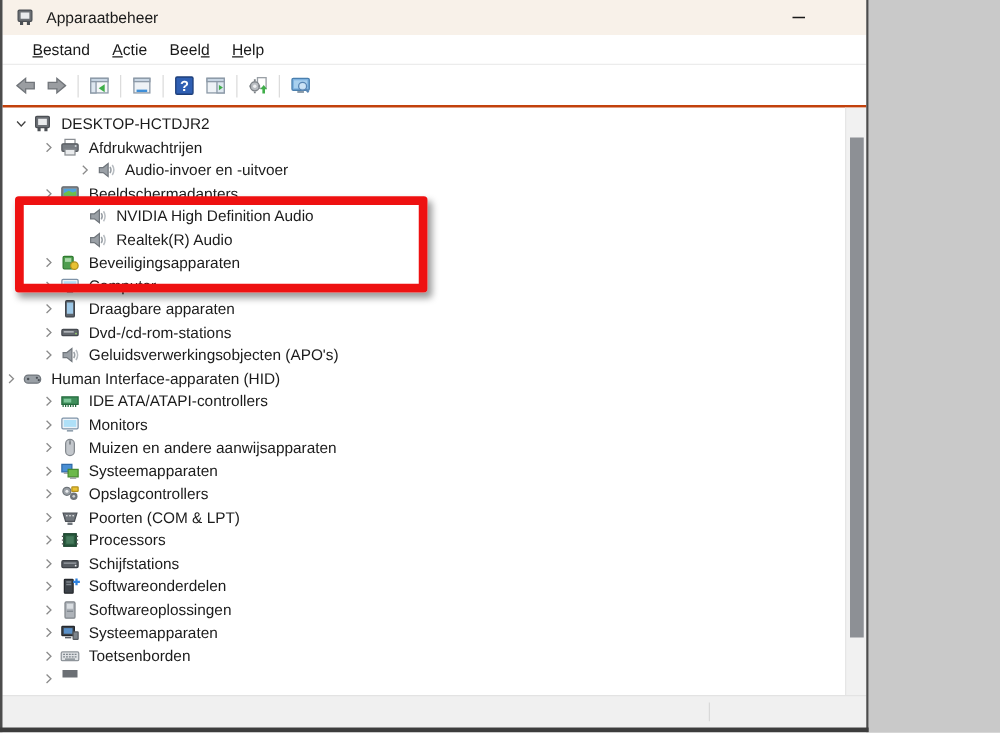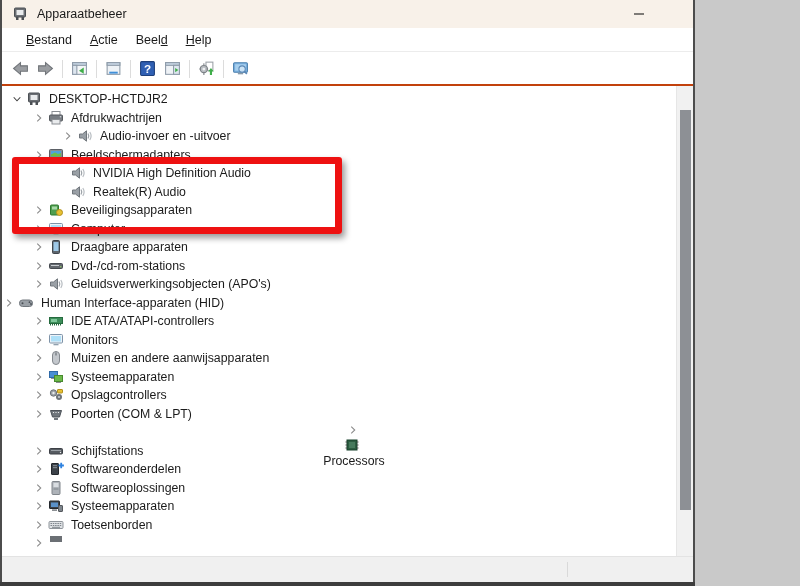--- a/index.html
+++ b/index.html
@@ -445,21 +445,21 @@
             <svg viewBox="0 0 16 16">
               <path d="M2.5 4.5 h11 l-2 6.5 h-7 Z" fill="#70767c" stroke="#4d5258"></path>
               <circle cx="5.5" cy="6.5" r="0.6" fill="#ffffff"></circle>
               <circle cx="8" cy="6.5" r="0.6" fill="#ffffff"></circle>
               <circle cx="10.5" cy="6.5" r="0.6" fill="#ffffff"></circle>
               <rect x="6" y="12" width="4" height="2" fill="#70767c"></rect>
             </svg>
           </span>
     <span class="tlabel">Poorten (COM &amp; LPT)</span>
   </div>
-        <div class="tree-row" style="padding-left: 30px; flex-direction: column;">
+        <div class="tree-row" style="padding-left: 30px;">
     <span class="chev">
             <svg viewBox="0 0 16 16">
               <path d="M6 4.2 L10 8 L6 11.8" fill="none" stroke="#8b8b8b" stroke-width="1.2"></path>
             </svg>
           </span>
     <span class="ticon">
             <svg viewBox="0 0 16 16">
               <rect x="3" y="3" width="10" height="10" fill="#2c5c40" stroke="#17402a"></rect>
               <rect x="5" y="5" width="6" height="6" fill="#467a5c"></rect>
               <path d="M1.5 5 h1.5 M1.5 8 h1.5 M1.5 11 h1.5 M13 5 h1.5 M13 8 h1.5 M13 11 h1.5" stroke="#555" stroke-width="1"></path>

